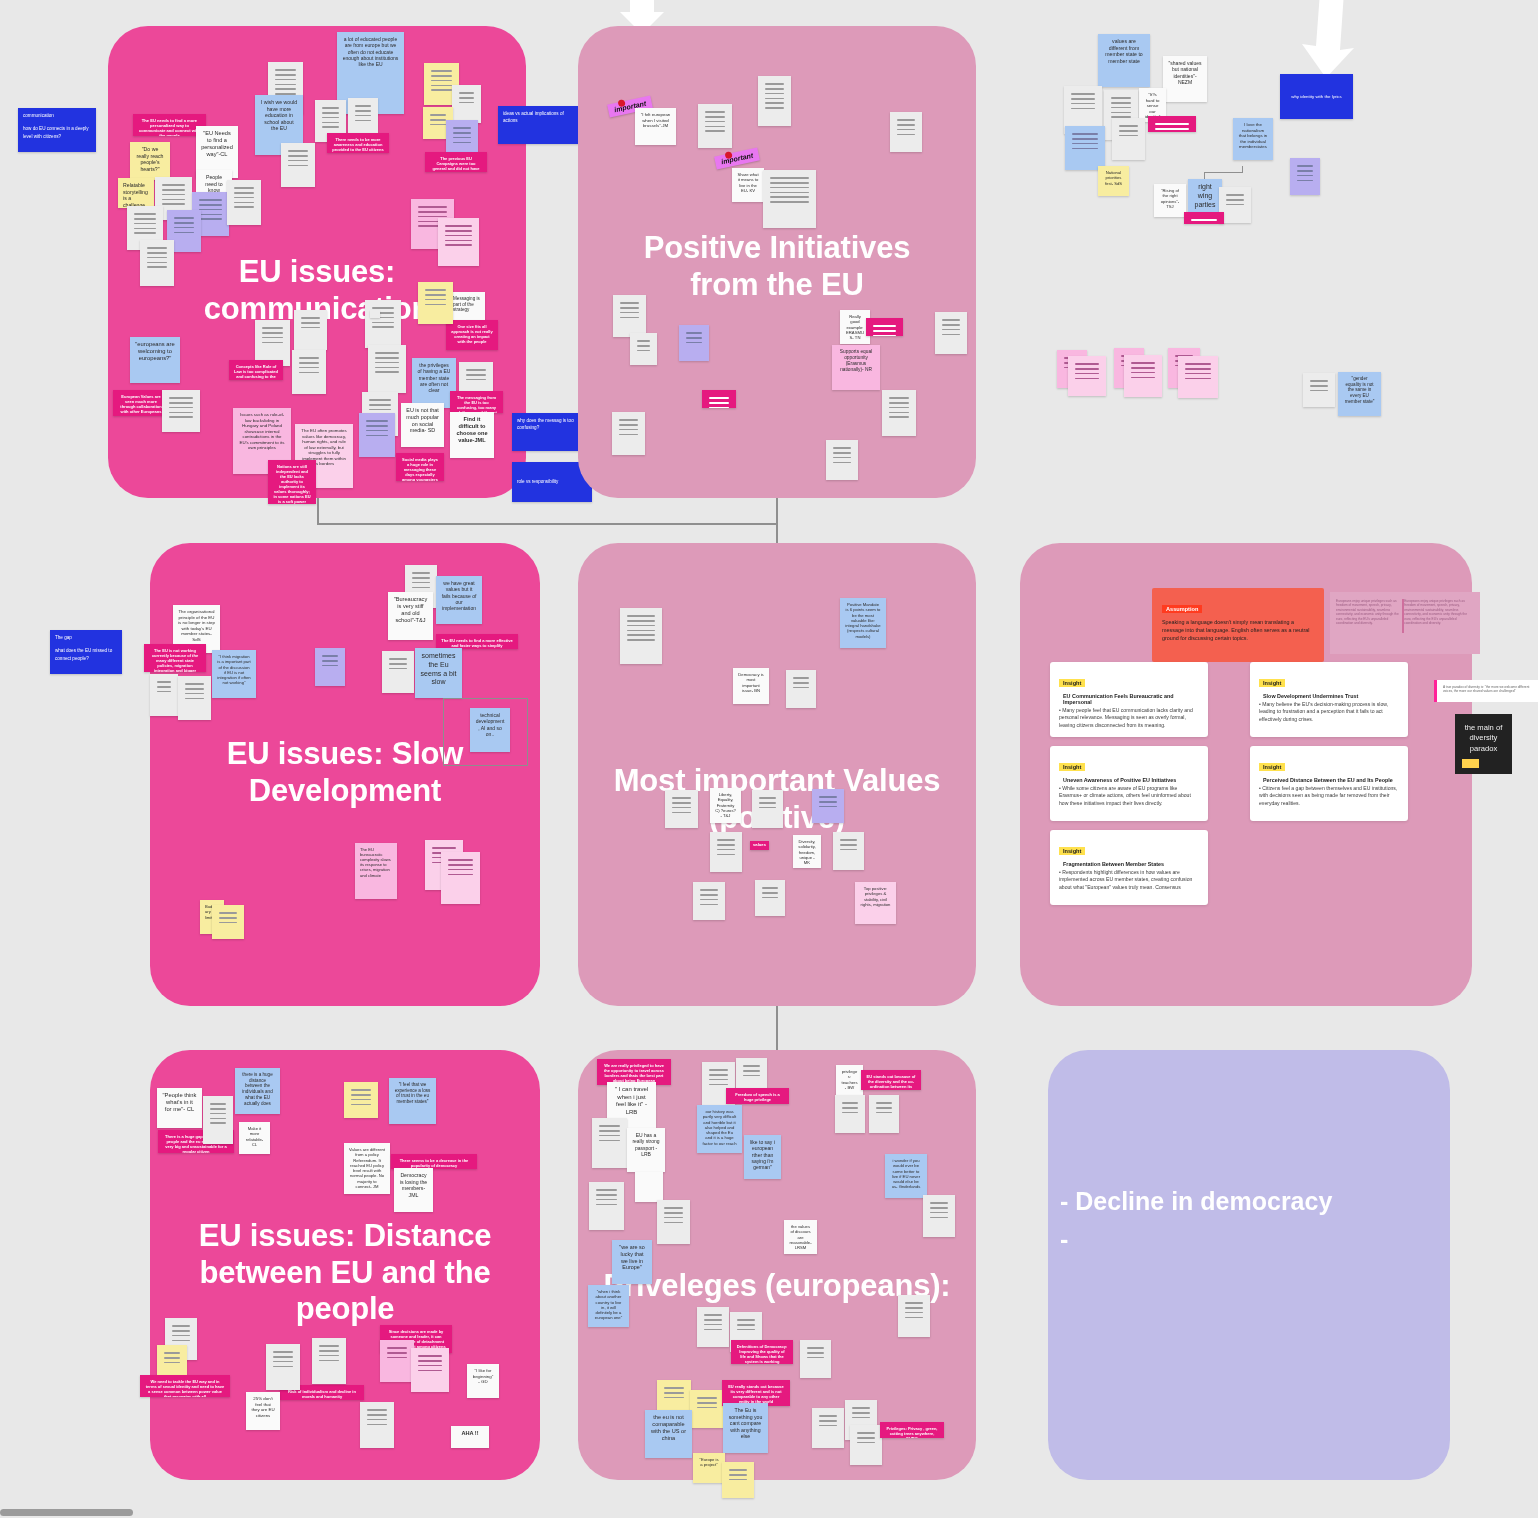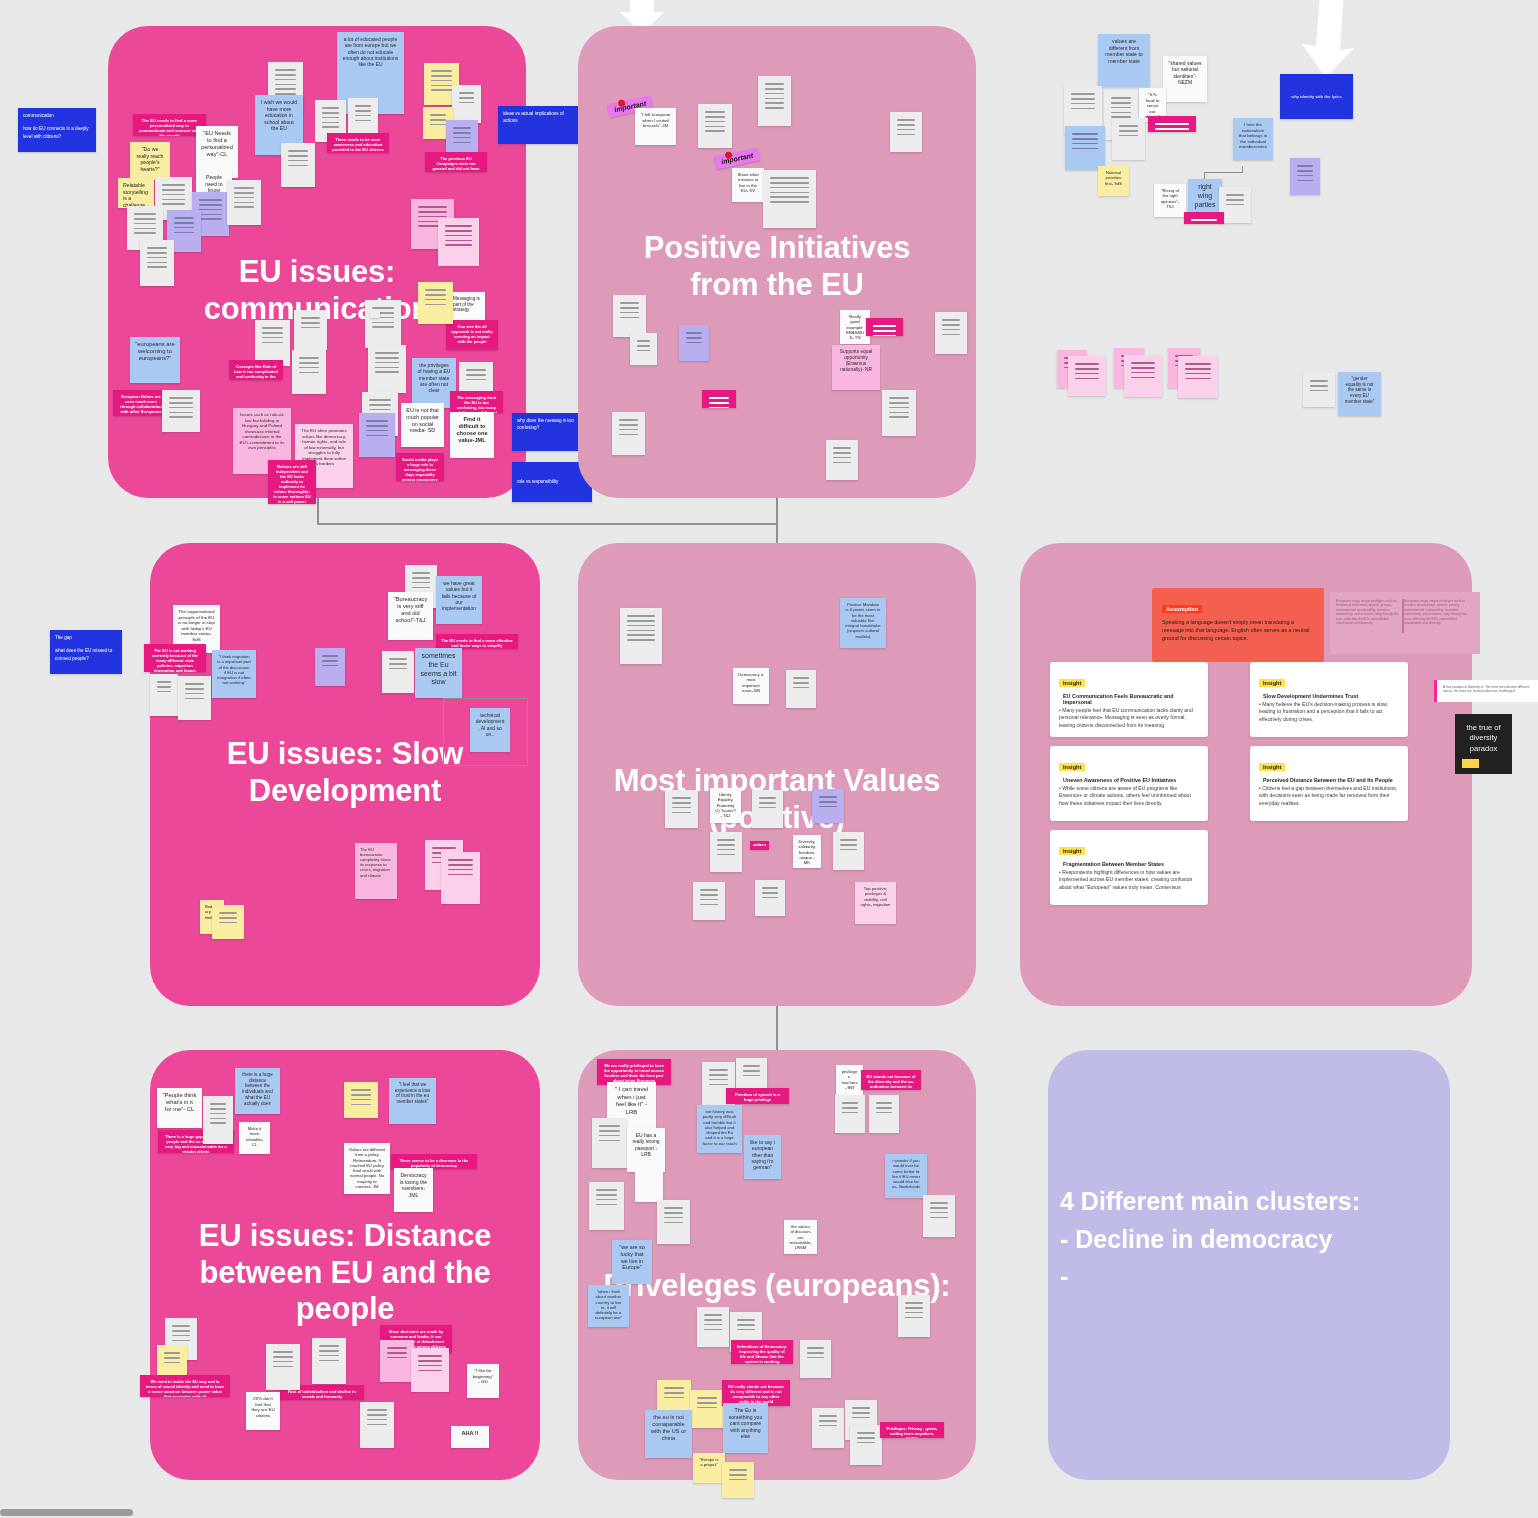--- a/index.html
+++ b/index.html
@@ -814,21 +814,21 @@
 
   <div class="pinkbox" style="left:1330px;top:592px;width:150px;height:62px;">
     <span class="col" style="font-size:3.2px;">Europeans enjoy unique privileges such as freedom of movement, speech, privacy, environmental sustainability, seamless connectivity, and economic unity through the euro, reflecting the EU's unparalleled coordination and diversity.</span><span class="divider"></span><span class="col" style="font-size:3.2px;">Europeans enjoy unique privileges such as freedom of movement, speech, privacy, environmental sustainability, seamless connectivity, and economic unity through the euro, reflecting the EU's unparalleled coordination and diversity.</span>
   </div>
 
   <div class="quotebox" style="left:1434px;top:680px;width:104px;height:22px;font-size:3.2px;">
     <span>A true paradox of diversity is: "the more we welcome different voices, the more our shared values are challenged"</span>
   </div>
 
   <div class="blacknote" style="left:1455px;top:714px;width:57px;height:60px;">
-    <span>the true of diversity paradox</span>
+    <span>the main of diversity paradox</span>
     <div class="sq"></div>
   </div>
 
   <div class="insight" style="left:1050px;top:662px;width:158px;height:75px;">
     <span class="tag">Insight</span>
     <h4>EU Communication Feels Bureaucratic and Impersonal</h4>
     <p>•    Many people feel that EU communication lacks clarity and personal relevance. Messaging is seen as overly formal, leaving citizens disconnected from its meaning.</p>
   </div>
   <div class="insight" style="left:1250px;top:662px;width:158px;height:75px;">
     <span class="tag">Insight</span>
@@ -1095,21 +1095,20 @@
       <span class="lines">
         <i></i>
         <i></i>
         <i></i>
       </span>
     </div>
   <div class="note hotpink c" style="left:880px;top:1422px;width:64px;height:16px;font-size:4px;"><span>Privileges: Privacy , green, cutting trees anywhere, EURO</span></div>
 
   <div class="frame purple" style="left:1048px;top:1050px;width:402px;height:430px;">
     <div style="position:absolute;left:12px;top:133px;color:#ffffff;font-weight:bold;font-size:25px;line-height:1.5;">
-      <div>4 Different main clusters:</div>
       <div>-  Decline in democracy</div>
       <div>-</div>
     </div>
   </div>
 
   <div class="hscroll"></div>
 
 </div>
 
 </body></html>

